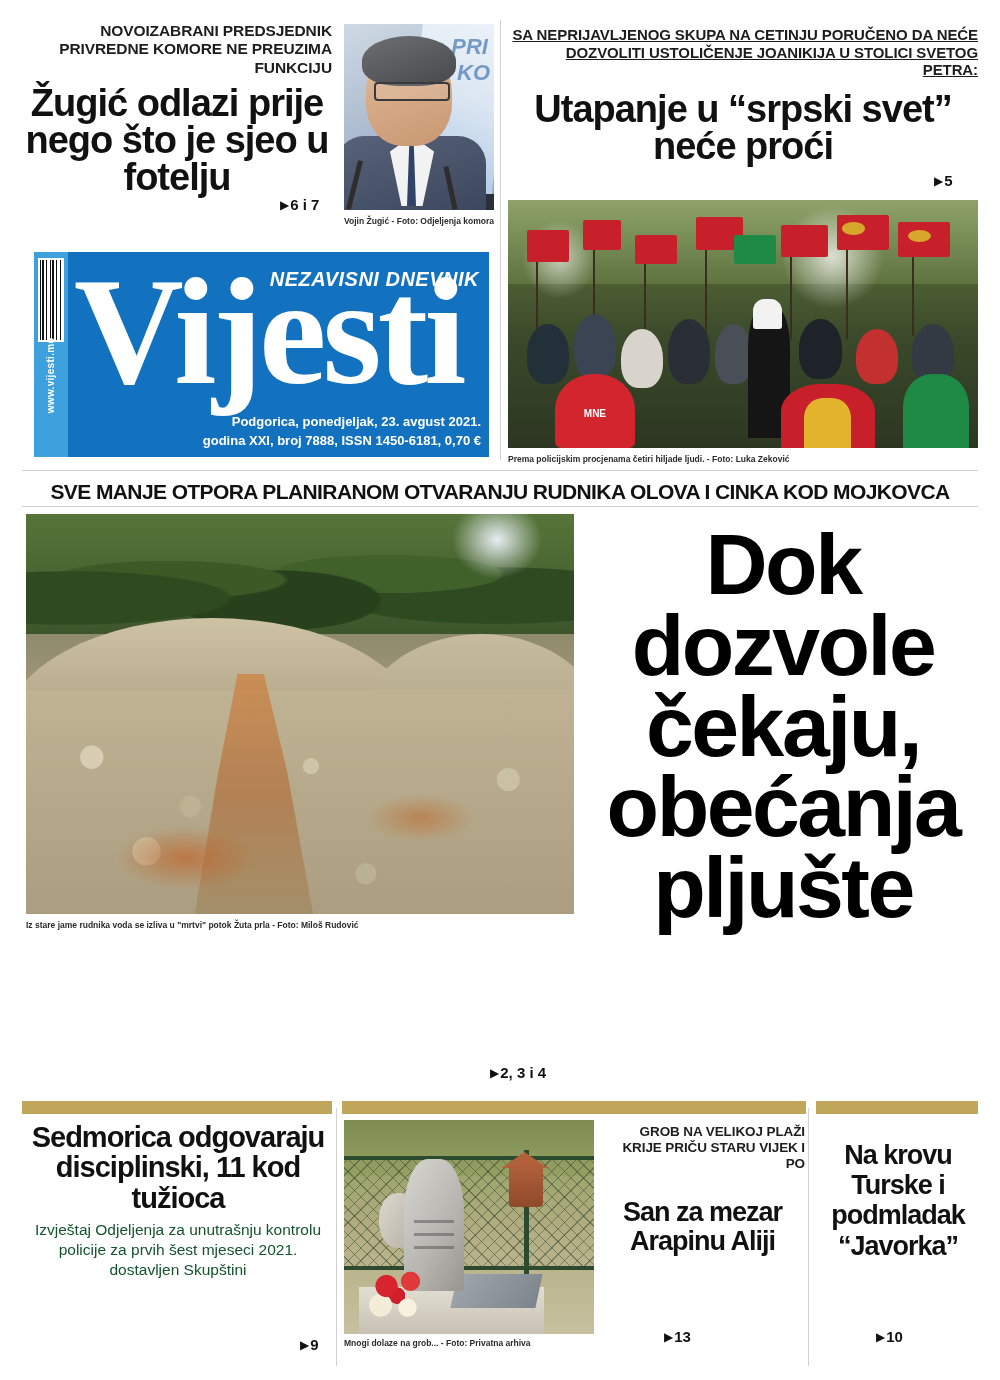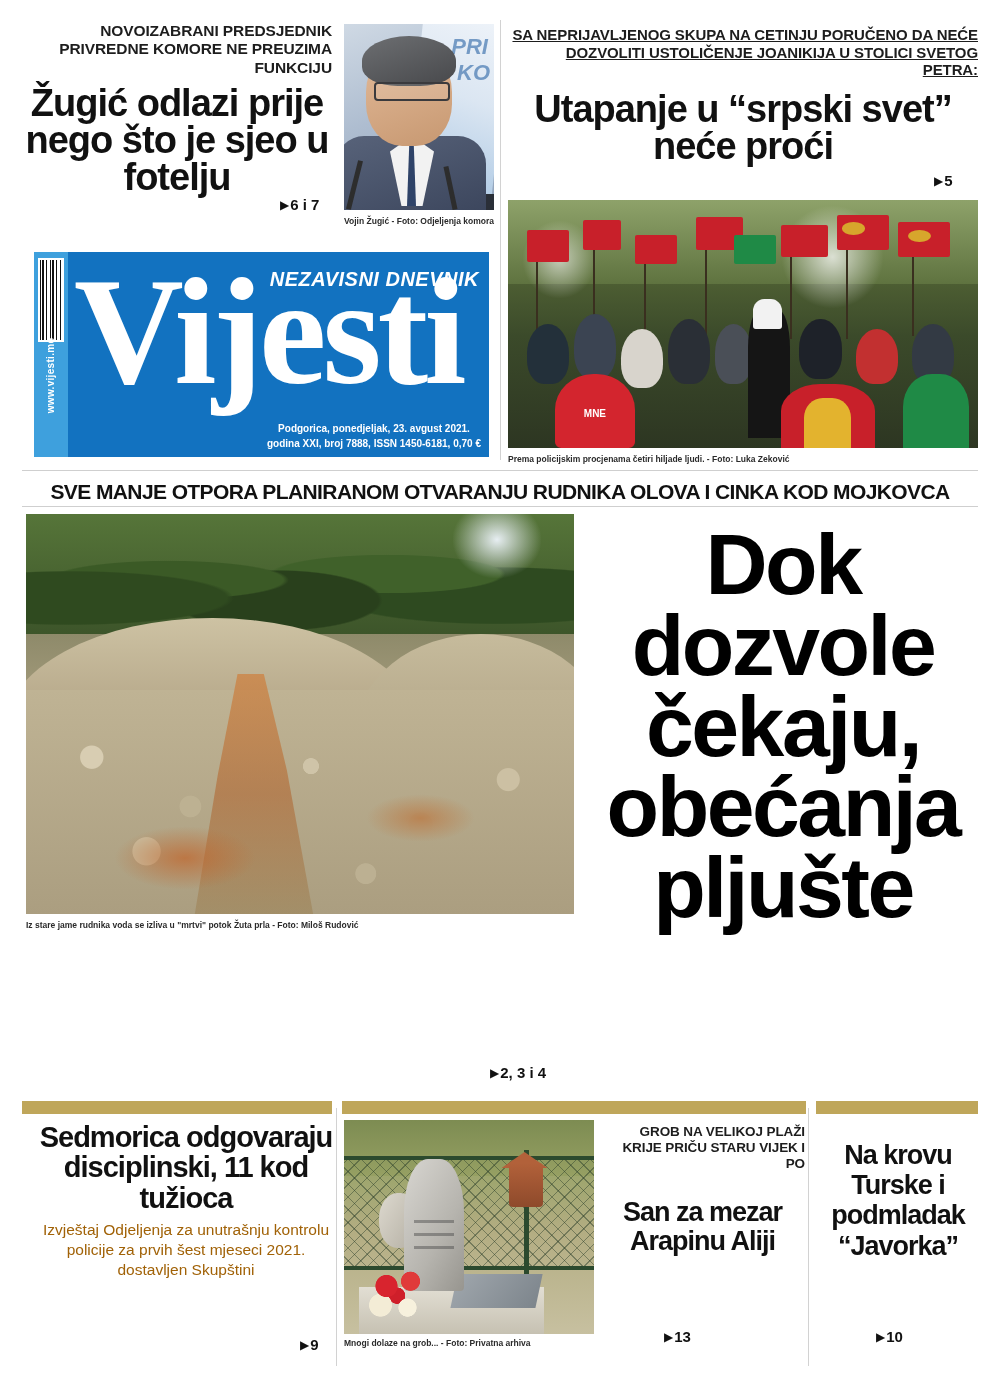--- a/index.html
+++ b/index.html
@@ -70,22 +70,22 @@
   .mast-sub{
     position:absolute;right:10px;top:16px;color:#fff;
     font-size:20px;font-weight:800;font-style:italic;letter-spacing:0.5px;
   }
   .mast-title{
     position:absolute;left:40px;top:4px;color:#fff;
     font-family:"Liberation Serif","DejaVu Serif",serif;
     font-size:152px;font-weight:700;line-height:1;letter-spacing:-4px;
   }
   .mast-meta{
-    position:absolute;right:8px;bottom:6px;color:#fff;text-align:center;
-    font-size:10px;line-height:1.45;font-weight:600;
+    position:absolute;right:8px;bottom:6px;color:#fff;text-align:right;
+    font-size:13px;line-height:1.45;font-weight:600;
   }
   .mast-meta b{font-weight:800;}
 
   
   .banner{
     position:absolute;left:20px;top:480px;width:960px;text-align:center;
     font-size:21px;font-weight:800;letter-spacing:-0.6px;color:#111;
     text-transform:uppercase;
   }
   .rule-top{position:absolute;left:22px;top:470px;width:956px;height:1px;background:#cfcfcf;}
@@ -105,23 +105,23 @@
     text-align:center;font-size:86px;font-weight:900;line-height:0.94;
     letter-spacing:-2.5px;color:#000;
   }
 
   
   .goldbar{position:absolute;height:13px;background:#bfa65a;}
   .gb1{left:22px;top:1101px;width:310px;}
   .gb2{left:342px;top:1101px;width:464px;}
   .gb3{left:816px;top:1101px;width:162px;}
 
-  .bl{position:absolute;left:30px;top:1122px;width:312px;text-align:center;}
+  .bl{position:absolute;left:22px;top:1122px;width:312px;text-align:center;}
   .bl .hl{font-size:29px;line-height:1.05;}
-  .bl .dek{font-size:15.5px;line-height:1.28;margin-top:7px;color:#a16207;}
+  .bl .dek{font-size:15.5px;line-height:1.28;margin-top:7px;color:#14532d;}
   .bl-pg{position:absolute;left:300px;top:1336px;}
 
   .bm-photo{position:absolute;left:344px;top:1120px;width:250px;height:214px;overflow:hidden;}
   .bm-cap{position:absolute;left:344px;top:1338px;width:250px;}
   .bm-txt{position:absolute;left:600px;top:1124px;width:205px;text-align:center;}
   .bm-txt .kicker{font-size:13.5px;}
   .bm-txt .hl{font-size:27px;margin-top:26px;line-height:1.07;}
   .bm-pg{position:absolute;left:664px;top:1328px;}
 
   .br{position:absolute;left:812px;top:1140px;width:172px;text-align:center;}

